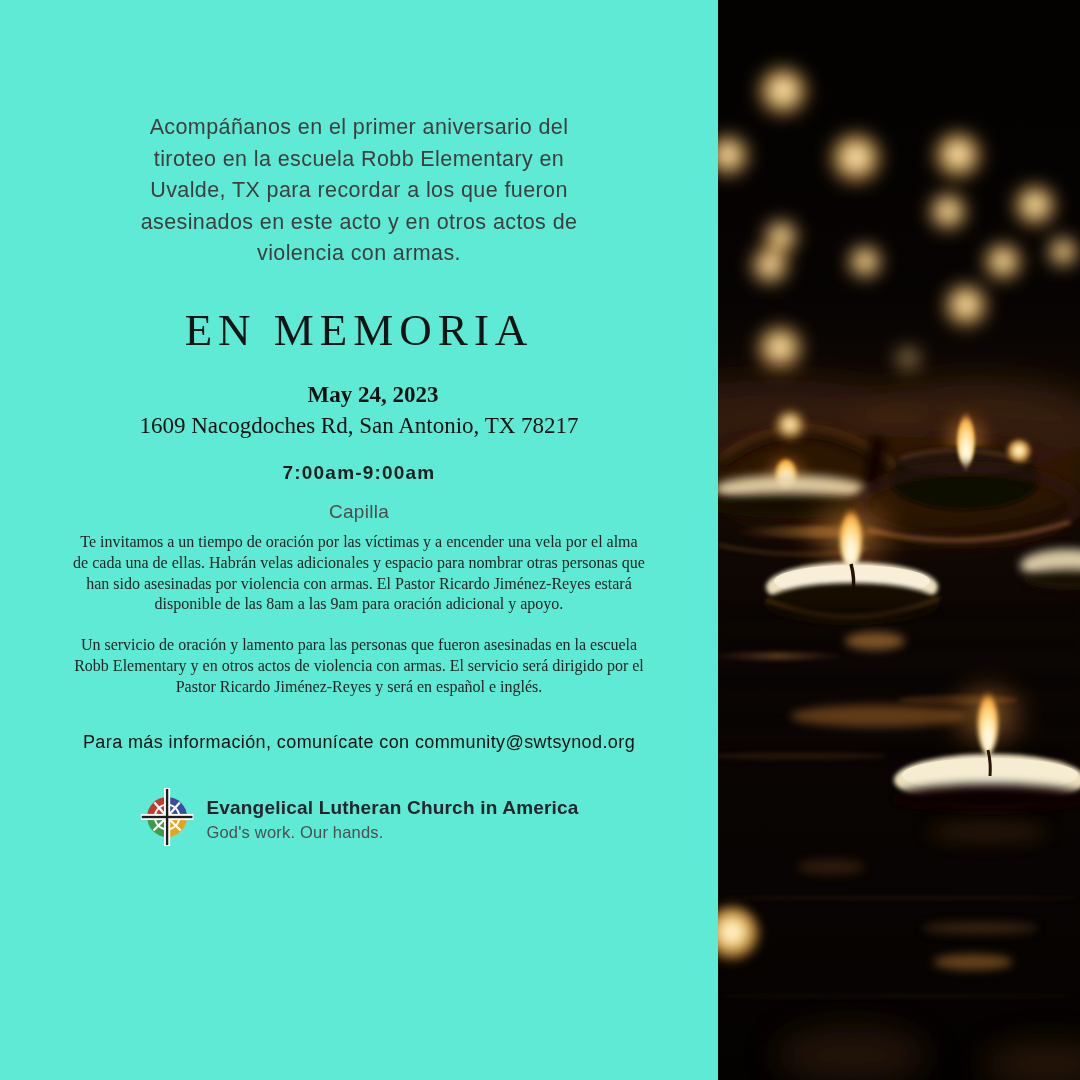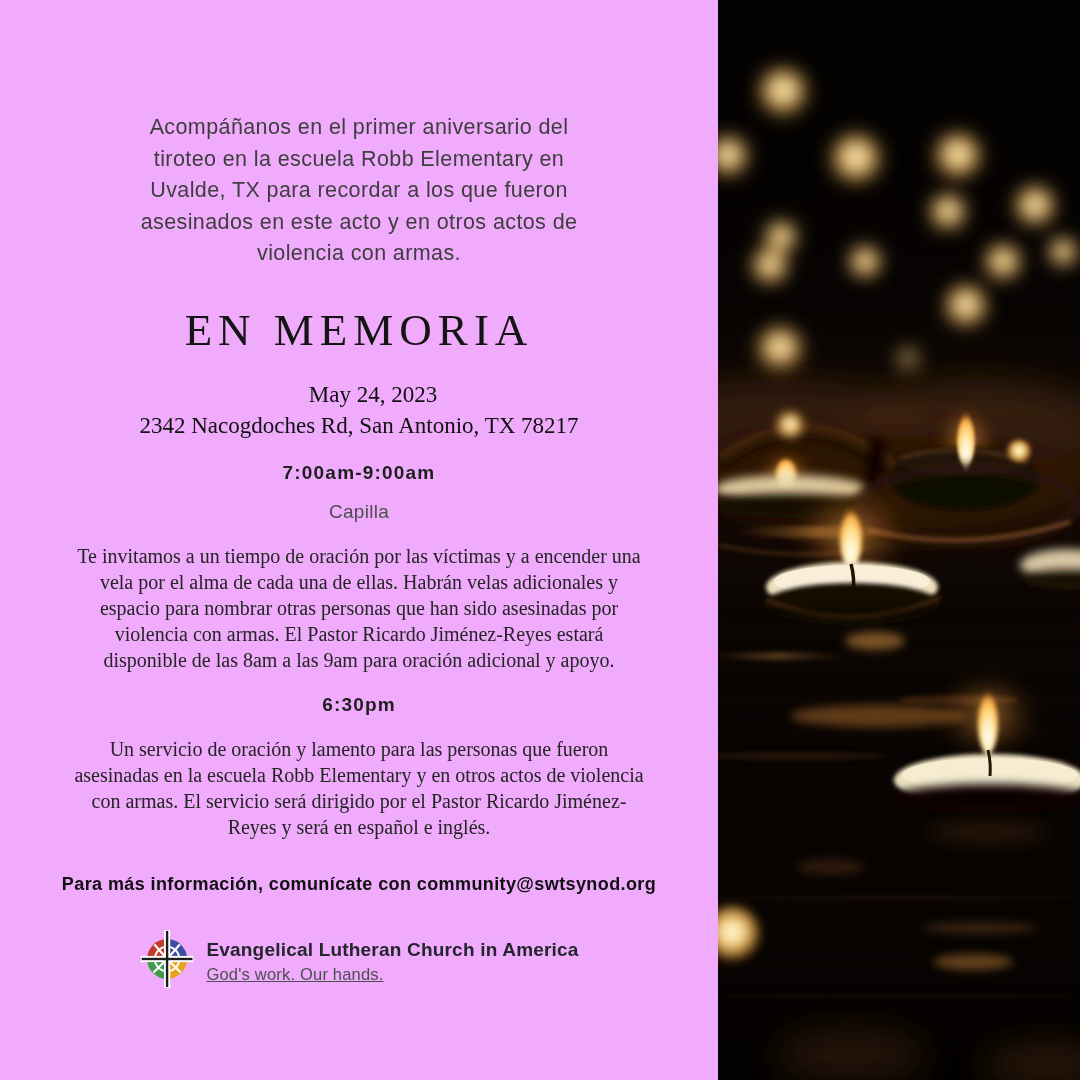--- a/index.html
+++ b/index.html
@@ -1,63 +1,62 @@
 <!DOCTYPE html>
 <html><head>
 <meta charset="utf-8">
 <style>
   html,body{margin:0;padding:0;background:#e8e8e8;}
-  .page{width:1080px;height:1080px;display:flex;overflow:hidden;background:#f0abfc;
+  .page{width:1080px;height:1080px;display:flex;overflow:hidden;background:#5eead4;
         font-family:"Liberation Sans",sans-serif;}
   .panel{width:718px;height:1080px;box-sizing:border-box;padding-top:112px;text-align:center;}
   .photo{width:362px;height:1080px;background:#060302;}
   .photo svg{display:block;}
 
   .intro{width:468px;margin:0 auto;font-size:21.5px;line-height:1.47;letter-spacing:.4px;
          color:#3e3e3e;font-weight:400;}
   .title{margin-top:34px;font-family:"Liberation Serif",serif;font-weight:400;
          font-size:45px;letter-spacing:6px;color:#141414;}
   .event{margin-top:24px;font-family:"Liberation Serif",serif;font-size:23px;
          line-height:1.34;color:#101010;}
-  .event .bold{font-weight:normal;padding-left:28px;}
+  .event .bold{font-weight:bold;padding-left:28px;}
   .session{margin-top:20px;}
   .s-time{font-size:19px;font-weight:bold;letter-spacing:1.2px;color:#1e1e1e;}
   .s-loc{margin-top:17px;font-size:19px;letter-spacing:.3px;color:#4d4d4d;}
-  .s-desc{width:572px;margin:20px auto 0;font-family:"Liberation Serif",serif;
-          font-size:20px;line-height:1.31;color:#242424;}
-  .contact{margin-top:34px;font-size:18px;font-weight:bold;letter-spacing:.4px;color:#101010;}
+  .s-desc{width:572px;margin:9px auto 0;font-family:"Liberation Serif",serif;
+          font-size:16px;line-height:1.31;color:#242424;}
+  .contact{margin-top:34px;font-size:18px;font-weight:normal;letter-spacing:.4px;color:#101010;}
   .footer{margin-top:32px;display:flex;justify-content:center;align-items:center;
           gap:9px;text-align:left;}
   .org{font-size:19px;font-weight:bold;color:#25252d;letter-spacing:.2px;}
-  .tagline{margin-top:4px;font-size:16.5px;color:#4e4e53;letter-spacing:.2px;text-decoration:underline;}
+  .tagline{margin-top:4px;font-size:16.5px;color:#4e4e53;letter-spacing:.2px;}
 </style>
 </head>
 <body>
 
 <div class="page">
 
   <div class="panel">
 
     <div class="intro">Acompáñanos en el primer aniversario del tiroteo en la escuela Robb Elementary en Uvalde, TX para recordar a los que fueron asesinados en este acto y en otros actos de violencia con armas.</div>
 
     <div class="title">EN MEMORIA</div>
 
     <div class="event">
       <div class="bold">May 24, 2023</div>
-      <div>2342 Nacogdoches Rd, San Antonio, TX 78217</div>
+      <div>1609 Nacogdoches Rd, San Antonio, TX 78217</div>
     </div>
 
     <div class="session">
       <div class="s-time">7:00am-9:00am</div>
       <div class="s-loc">Capilla</div>
       <div class="s-desc">Te invitamos a un tiempo de oración por las víctimas y a encender una vela por el alma de cada una de ellas. Habrán velas adicionales y espacio para nombrar otras personas que han sido asesinadas por violencia con armas. El Pastor Ricardo Jiménez-Reyes estará disponible de las 8am a las 9am para oración adicional y apoyo.</div>
     </div>
 
     <div class="session">
-      <div class="s-time">6:30pm</div>
       <div class="s-desc">Un servicio de oración y lamento para las personas que fueron asesinadas en la escuela Robb Elementary y en otros actos de violencia con armas. El servicio será dirigido por el Pastor Ricardo Jiménez-Reyes y será en español e inglés.</div>
     </div>
 
     <div class="contact">Para más información, comunícate con community@swtsynod.org</div>
 
     <div class="footer">
       <span>
         
         <svg width="58" height="64" viewBox="0 0 64 70" aria-hidden="true">
           <g>

